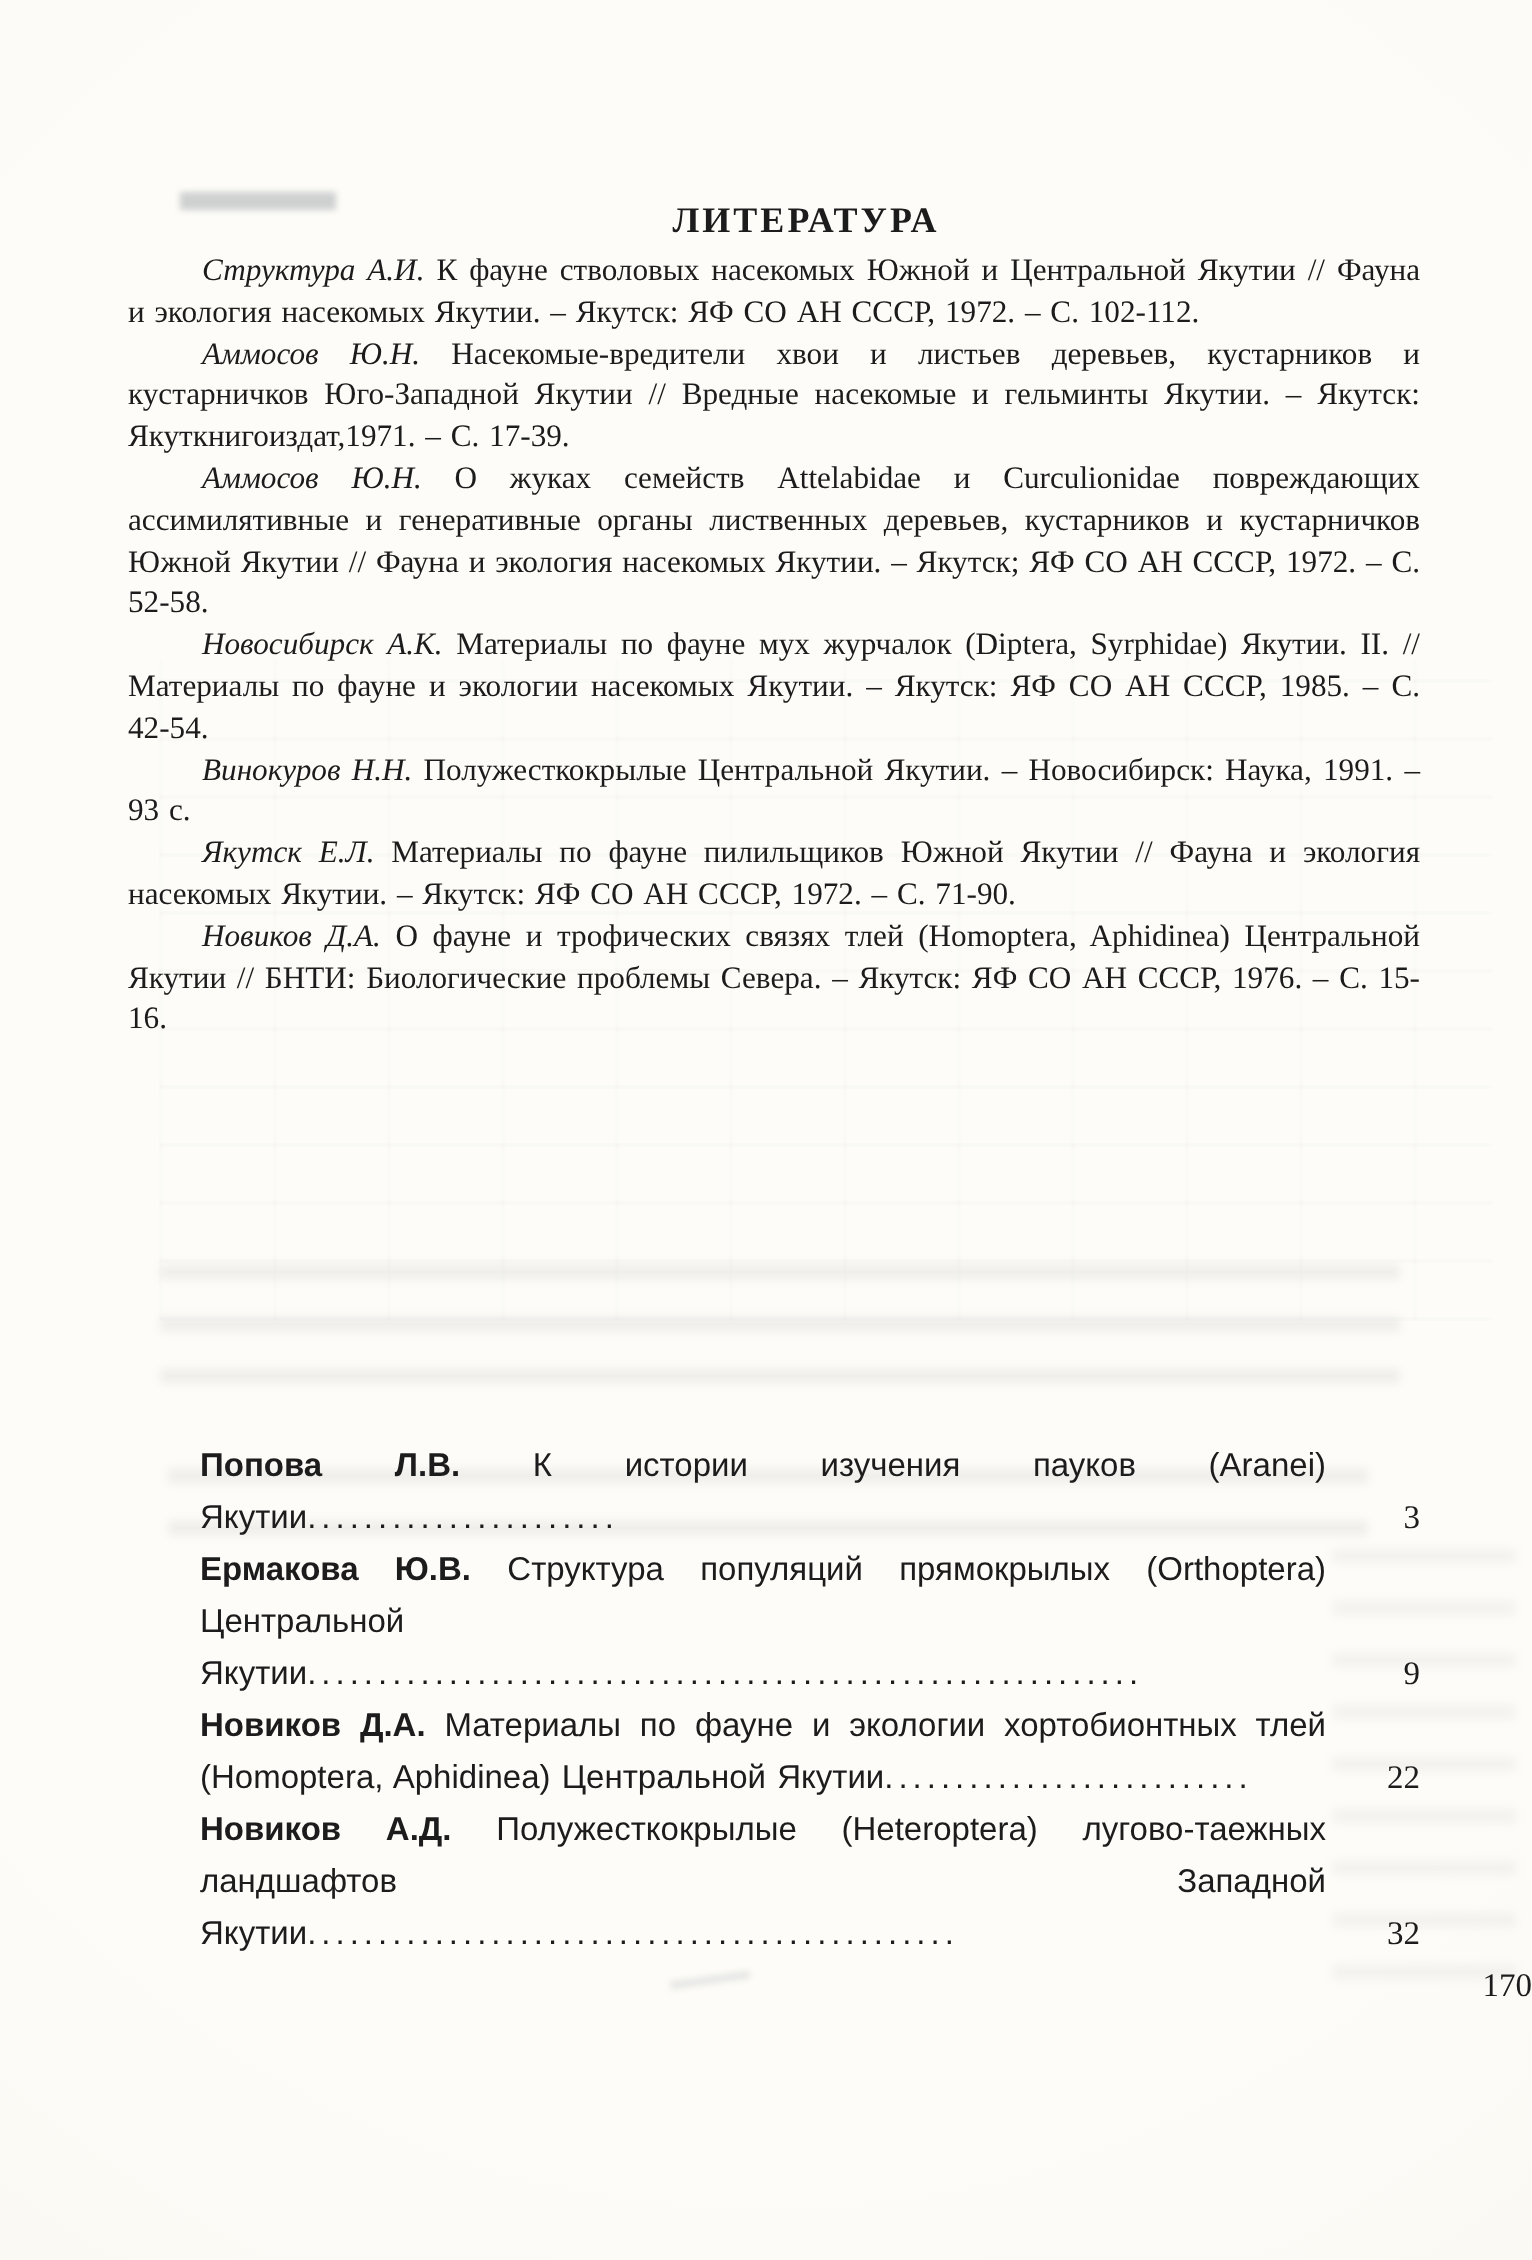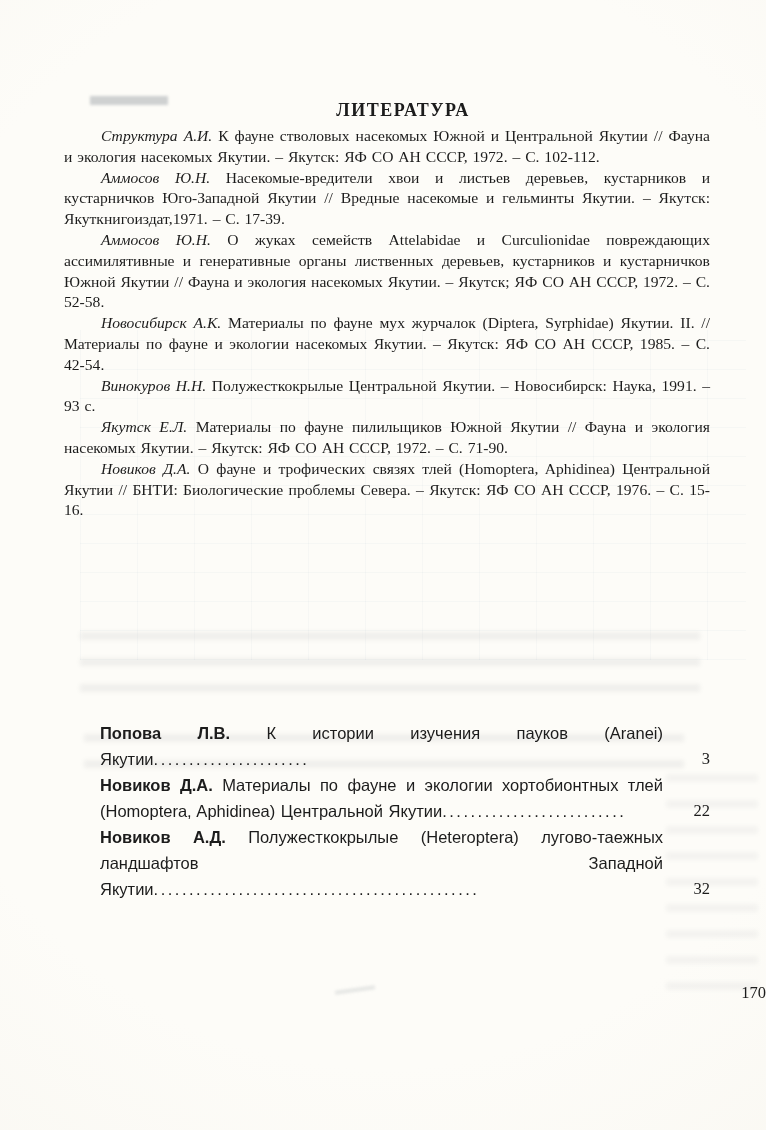--- a/index.html
+++ b/index.html
@@ -95,19 +95,20 @@
       <p class="lit-entry"><i>Аммосов Ю.Н. </i><span>Насекомые-вредители хвои и листьев деревьев, кустарников и кустарничков Юго-Западной Якутии // Вредные насекомые и гельминты Якутии. – Якутск: Якуткнигоиздат,1971. – С. 17-39.</span></p>
       <p class="lit-entry"><i>Аммосов Ю.Н. </i><span>О жуках семейств Attelabidae и Curculionidae повреждающих ассимилятивные и генеративные органы лиственных деревьев, кустарников и кустарничков Южной Якутии // Фауна и экология насекомых Якутии. – Якутск; ЯФ СО АН СССР, 1972. – С. 52-58.</span></p>
       <p class="lit-entry"><i>Новосибирск А.К. </i><span>Материалы по фауне мух журчалок (Diptera, Syrphidae) Якутии. II. // Материалы по фауне и экологии насекомых Якутии. – Якутск: ЯФ СО АН СССР, 1985. – С. 42-54.</span></p>
       <p class="lit-entry"><i>Винокуров Н.Н. </i><span>Полужесткокрылые Центральной Якутии. – Новосибирск: Наука, 1991. – 93 с.</span></p>
       <p class="lit-entry"><i>Якутск Е.Л. </i><span>Материалы по фауне пилильщиков Южной Якутии // Фауна и экология насекомых Якутии. – Якутск: ЯФ СО АН СССР, 1972. – С. 71-90.</span></p>
       <p class="lit-entry"><i>Новиков Д.А. </i><span>О фауне и трофических связях тлей (Homoptera, Aphidinea) Центральной Якутии // БНТИ: Биологические проблемы Севера. – Якутск: ЯФ СО АН СССР, 1976. – С. 15-16.</span></p>
     </div>
 
   <div class="toc-list">
       <p class="toc-entry"><b>Попова Л.В. </b><span>К истории изучения пауков (Aranei) Якутии</span><span class="dots">......................</span><span class="pnum">3</span></p>
+      <p class="toc-entry"><b>Ермакова Ю.В. </b><span>Структура популяций прямокрылых (Orthoptera) Центральной Якутии</span><span class="dots">...........................................................</span><span class="pnum">9</span></p>
       <p class="toc-entry"><b>Новиков Д.А. </b><span>Материалы по фауне и экологии хортобионтных тлей (Homoptera, Aphidinea) Центральной Якутии</span><span class="dots">..........................</span><span class="pnum">22</span></p>
       <p class="toc-entry"><b>Новиков А.Д. </b><span>Полужесткокрылые (Heteroptera) лугово-таежных ландшафтов Западной Якутии</span><span class="dots">..............................................</span><span class="pnum">32</span></p>
     </div>
 
   <div class="folio">170</div>
 
 </div>
 
 </body></html>

